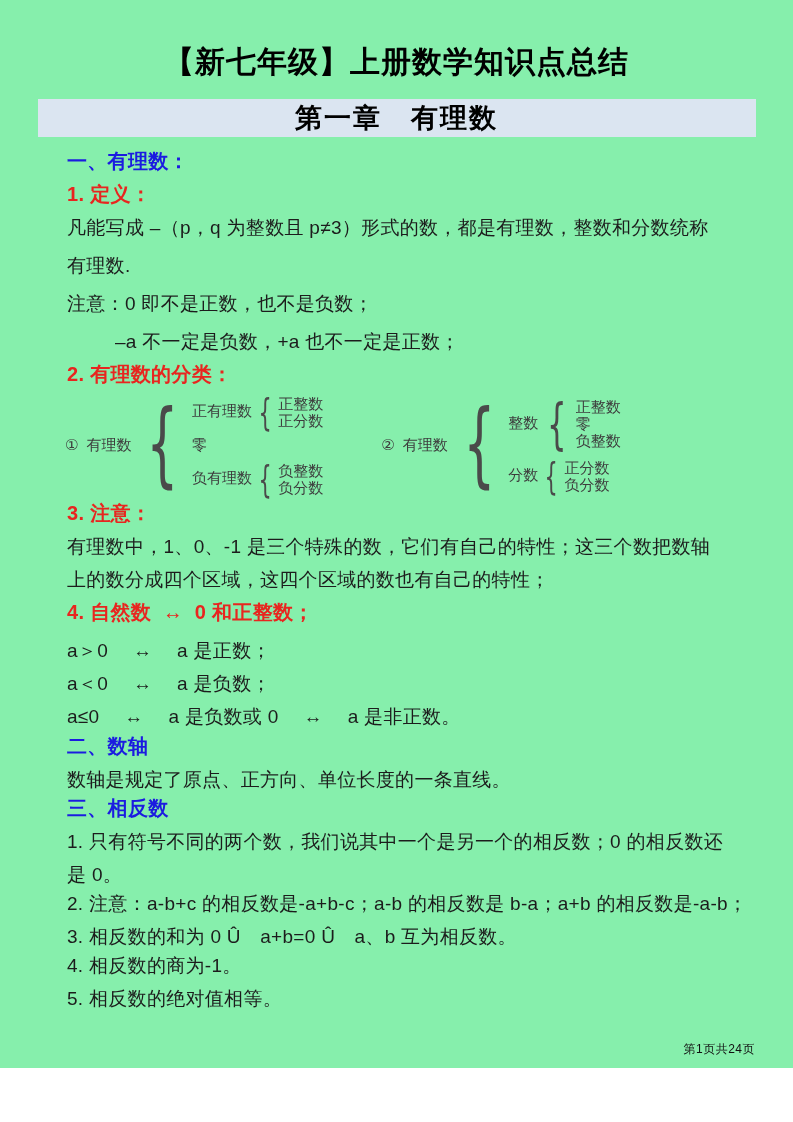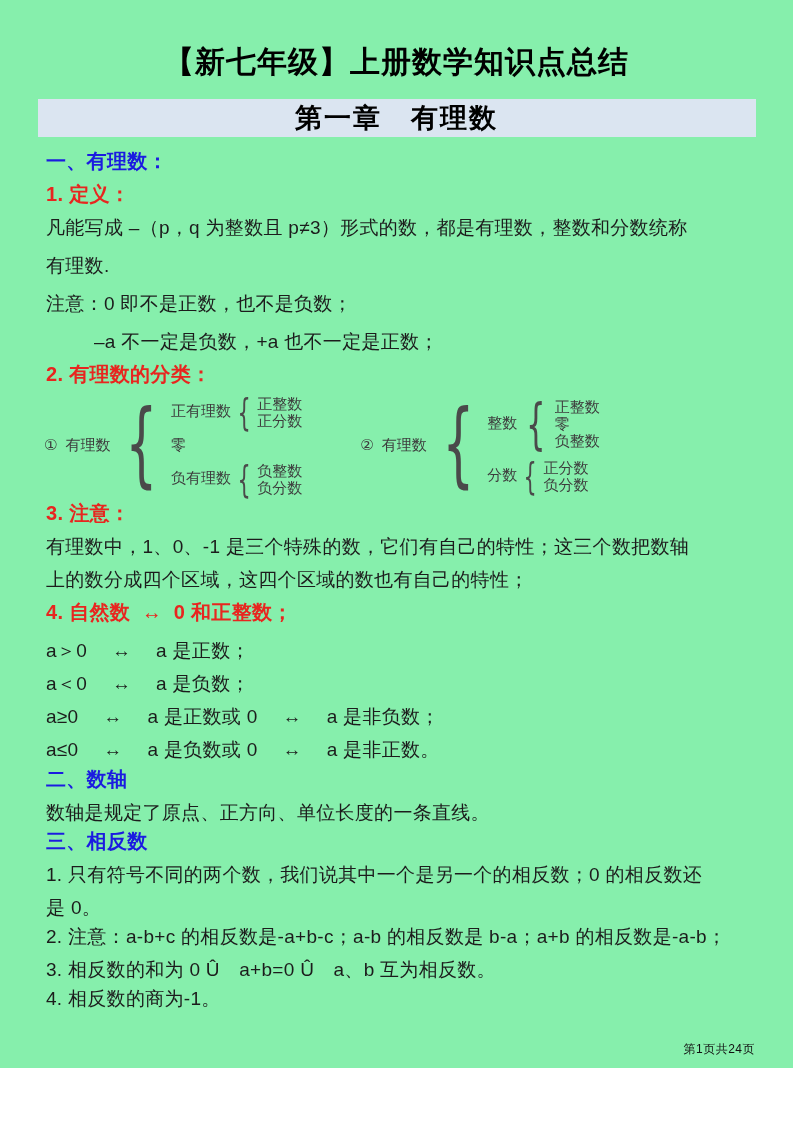--- a/index.html
+++ b/index.html
@@ -20,21 +20,21 @@
     color:#000;
   }
   .banner{
     margin:16px auto 0 auto;
     width:718px;height:38px;
     background:#dbe5f1;
     display:flex;align-items:center;justify-content:center;
     font-size:27px;font-weight:700;color:#000;
     letter-spacing:2px;
   }
-  .content{padding:8px 34px 0 46px;}
+  .content{padding:8px 34px 0 67px;}
   .ln{
     font-size:19px;
     line-height:33px;
     white-space:pre-wrap;
     letter-spacing:0.3px;
   }
   .h-blue{color:#1b1be0;font-weight:700;font-size:20px;}
   .h-red{color:#e8251f;font-weight:700;font-size:20px;}
   .ind1{padding-left:48px;}
   .ind2{padding-left:58px;}
@@ -144,28 +144,28 @@
       </div>
 
     </div>
 
     <div class="ln h-red">3. 注意：</div>
     <div class="ln">有理数中，1、0、-1 是三个特殊的数，它们有自己的特性；这三个数把数轴</div>
     <div class="ln">上的数分成四个区域，这四个区域的数也有自己的特性；</div>
     <div class="ln h-red">4. 自然数  ↔  0 和正整数；</div>
     <div class="ln gap-top">a＞0　 ↔ 　a 是正数；</div>
     <div class="ln">a＜0　 ↔ 　a 是负数；</div>
-    <div class="ln">a≥0　 ↔ 　a 是正数或 0　 ↔ 　a 是非负数；</div>
     <div class="ln">a≤0　 ↔ 　a 是负数或 0　 ↔ 　a 是非正数。</div>
     <div class="ln h-blue tight">二、数轴</div>
     <div class="ln">数轴是规定了原点、正方向、单位长度的一条直线。</div>
     <div class="ln h-blue tight2">三、相反数</div>
     <div class="ln">1. 只有符号不同的两个数，我们说其中一个是另一个的相反数；0 的相反数还</div>
     <div class="ln">是 0。</div>
     <div class="ln tight2">2. 注意：a-b+c 的相反数是-a+b-c；a-b 的相反数是 b-a；a+b 的相反数是-a-b；</div>
     <div class="ln">3. 相反数的和为 0 Û　a+b=0 Û　a、b 互为相反数。</div>
     <div class="ln tight2">4. 相反数的商为-1。</div>
+    <div class="ln">5. 相反数的绝对值相等。</div>
 
   </div>
 
   <div class="footer">第1页共24页</div>
 
 </div>
 
 </body></html>

